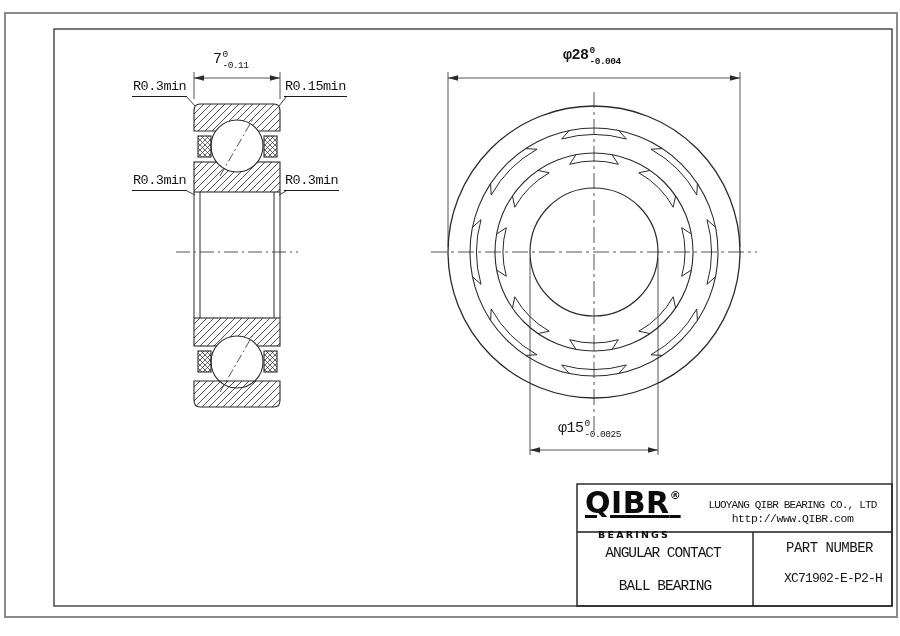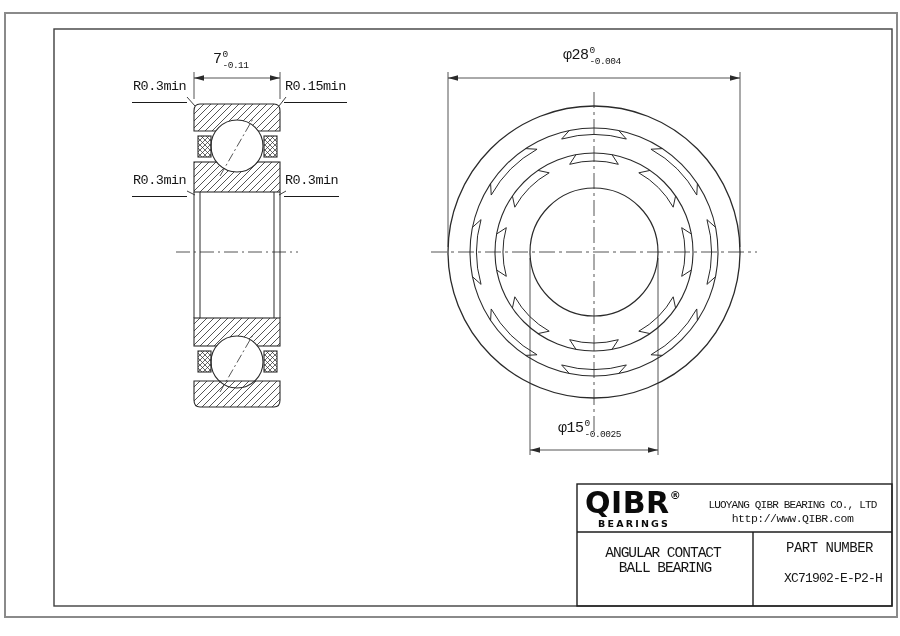--- a/index.html
+++ b/index.html
@@ -1,31 +1,31 @@
 <!DOCTYPE html>
 <html><head>
 <meta charset="utf-8">
 <style>
   html,body{margin:0;padding:0;background:#e8e8e8;}
   #page{position:relative;width:900px;height:636px;background:#ffffff;overflow:hidden;
         font-family:"Liberation Mono","DejaVu Sans Mono",monospace;color:#161616;}
   #cad{position:absolute;left:0;top:0;}
   .txt{position:absolute;white-space:nowrap;}
   .lbl{font-size:13.5px;letter-spacing:-0.5px;border-bottom:1.2px solid #1a1a1a;
-       padding:0 1px 7px 1px;line-height:1.1;}
+       padding:0 1px 1px 1px;line-height:1.1;}
   .dim{display:inline-flex;align-items:flex-start;}
   .dim .main{font-size:15px;line-height:1.1;letter-spacing:-0.5px;}
   .dim .tol{display:inline-flex;flex-direction:column;font-size:9.5px;line-height:1.15;
             margin-left:1px;letter-spacing:-0.5px;transform:translateY(-2px);}
   .tb-center{text-align:center;}
   .logo{font-family:"DejaVu Sans","Liberation Sans",sans-serif;font-weight:900;
-        font-size:30px;line-height:1;color:#0b0b0b;letter-spacing:0.5px;}
+        font-size:30px;line-height:1;color:#0b0b0b;letter-spacing:0.5px;text-decoration:underline;}
   .logo .reg{font-size:11px;font-weight:700;vertical-align:14px;letter-spacing:0;}
   .logo-sub{font-family:"DejaVu Sans","Liberation Sans",sans-serif;font-weight:700;
-            font-size:9.5px;letter-spacing:2.2px;color:#0b0b0b;}
+            font-size:9.5px;letter-spacing:2.2px;color:#0b0b0b;margin-top:11px;}
   .company{font-size:11px;letter-spacing:-0.8px;margin-top:8px;}
   .url{font-size:11.5px;letter-spacing:-0.5px;}
   .product{font-size:14.5px;letter-spacing:-1px;}
   .part-label{font-size:14px;letter-spacing:-0.5px;}
   .part-value{font-size:13px;letter-spacing:-0.8px;}
 </style>
 </head>
 <body>
 
 <div id="page">
@@ -180,21 +180,21 @@
     <span class="tol">
       <span>0</span>
       <span>-0.11</span>
     </span>
   </div>
   <div class="txt lbl" style="left:132px;top:80px;">R0.3min</div>
   <div class="txt lbl" style="left:284px;top:80px;">R0.15min</div>
   <div class="txt lbl" style="left:132px;top:174px;">R0.3min</div>
   <div class="txt lbl" style="left:284px;top:174px;">R0.3min</div>
 
-  <div class="txt dim" style="left:563px;top:48px;">
+  <div class="txt dim" style="left:563px;top:48px;font-weight:bold;">
     <span class="main">φ28</span>
     <span class="tol">
       <span>0</span>
       <span>-0.004</span>
     </span>
   </div>
   <div class="txt dim" style="left:558px;top:421px;">
     <span class="main">φ15</span>
     <span class="tol">
       <span>0</span>
@@ -202,18 +202,18 @@
     </span>
   </div>
 
   <div class="txt logo" style="left:585px;top:488px;"><span>QIBR</span><span class="reg">®</span></div>
   <div class="txt logo-sub" style="left:598px;top:518px;">BEARINGS</div>
 
   <div class="txt company tb-center" style="left:695px;top:491px;width:195px;">LUOYANG QIBR BEARING CO., LTD</div>
   <div class="txt url tb-center" style="left:695px;top:512px;width:195px;">http://www.QIBR.com</div>
 
   <div class="txt product tb-center" style="left:577px;top:545px;width:172px;">ANGULAR CONTACT</div>
-  <div class="txt product tb-center" style="left:577px;top:560px;width:176px;">BALL BEARING</div>
+  <div class="txt product tb-center" style="left:577px;top:578px;width:176px;">BALL BEARING</div>
 
   <div class="txt part-label tb-center" style="left:753px;top:540px;width:153px;">PART NUMBER</div>
   <div class="txt part-value tb-center" style="left:753px;top:571px;width:160px;">XC71902-E-P2-H</div>
 
 </div>
 
 </body></html>

